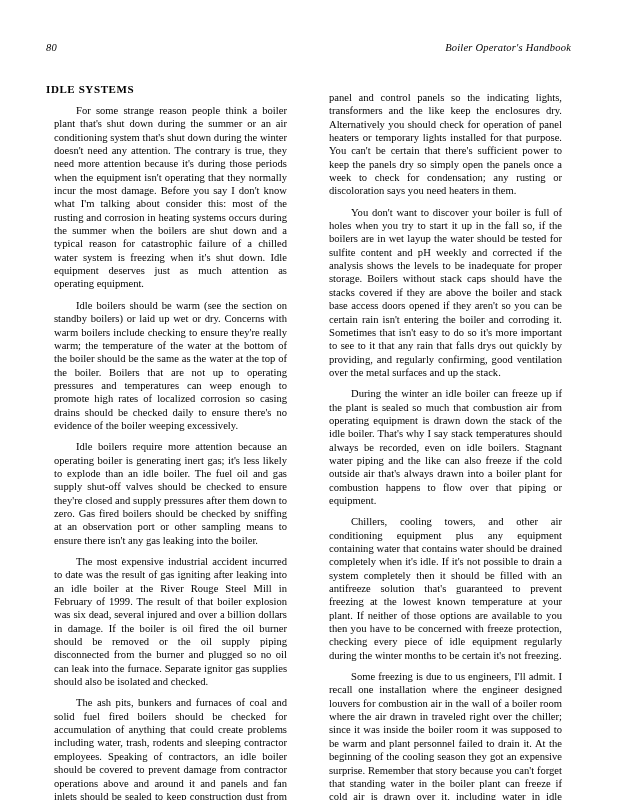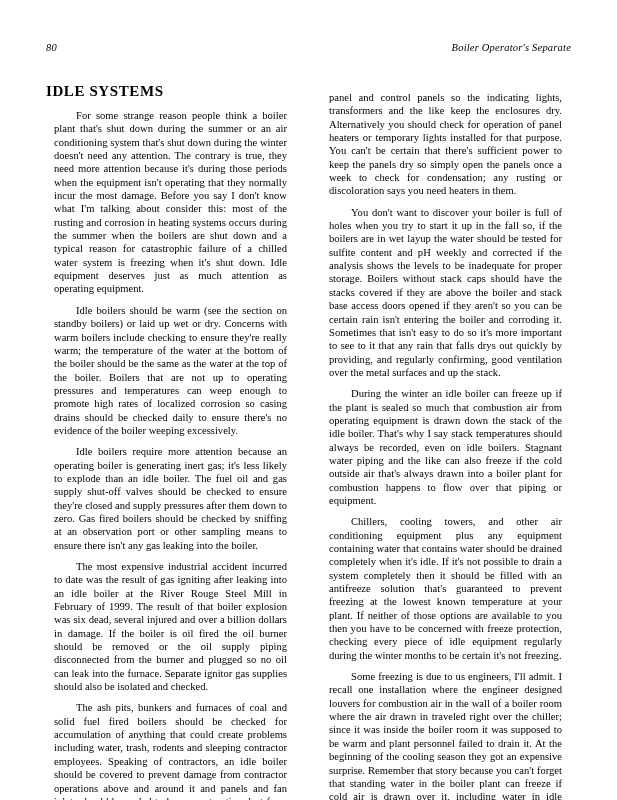--- a/index.html
+++ b/index.html
@@ -34,21 +34,21 @@
   }
   .header .page-num {
     font-style: italic;
   }
   .header .book-title {
     font-style: italic;
   }
   .section-title {
     font-family: "Liberation Serif", serif;
     font-weight: bold;
-    font-size: 15px;
+    font-size: 11px;
     letter-spacing: 0.6px;
     margin-bottom: 9px;
   }
   .columns {
     display: flex;
     gap: 26px;
     align-items: flex-start;
   }
   .col {
     width: 249px;
@@ -69,21 +69,21 @@
     text-indent: 0;
   }
 </style>
 </head>
 <body>
 
 <div class="page">
 
   <div class="header">
     <span class="page-num">80</span>
-    <span class="book-title">Boiler Operator's Separate</span>
+    <span class="book-title">Boiler Operator's Handbook</span>
   </div>
 
   <div class="columns">
 
     <div class="col left-col">
       <div class="section-title">IDLE SYSTEMS</div>
       <p class="body">For some strange reason people think a boiler plant that's shut down during the summer or an air conditioning system that's shut down during the winter doesn't need any attention. The contrary is true, they need more attention because it's during those periods when the equipment isn't operating that they normally incur the most damage. Before you say I don't know what I'm talking about consider this: most of the rusting and corrosion in heating systems occurs during the summer when the boilers are shut down and a typical reason for catastrophic failure of a chilled water system is freezing when it's shut down. Idle equipment deserves just as much attention as operating equipment.</p>
       <p class="body">Idle boilers should be warm (see the section on standby boilers) or laid up wet or dry. Concerns with warm boilers include checking to ensure they're really warm; the temperature of the water at the bottom of the boiler should be the same as the water at the top of the boiler. Boilers that are not up to operating pressures and temperatures can weep enough to promote high rates of localized corrosion so casing drains should be checked daily to ensure there's no evidence of the boiler weeping excessively.</p>
       <p class="body">Idle boilers require more attention because an operating boiler is generating inert gas; it's less likely to explode than an idle boiler. The fuel oil and gas supply shut-off valves should be checked to ensure they're closed and supply pressures after them down to zero. Gas fired boilers should be checked by sniffing at an observation port or other sampling means to ensure there isn't any gas leaking into the boiler.</p>
       <p class="body">The most expensive industrial accident incurred to date was the result of gas igniting after leaking into an idle boiler at the River Rouge Steel Mill in February of 1999. The result of that boiler explosion was six dead, several injured and over a billion dollars in damage. If the boiler is oil fired the oil burner should be removed or the oil supply piping disconnected from the burner and plugged so no oil can leak into the furnace. Separate ignitor gas supplies should also be isolated and checked.</p>

